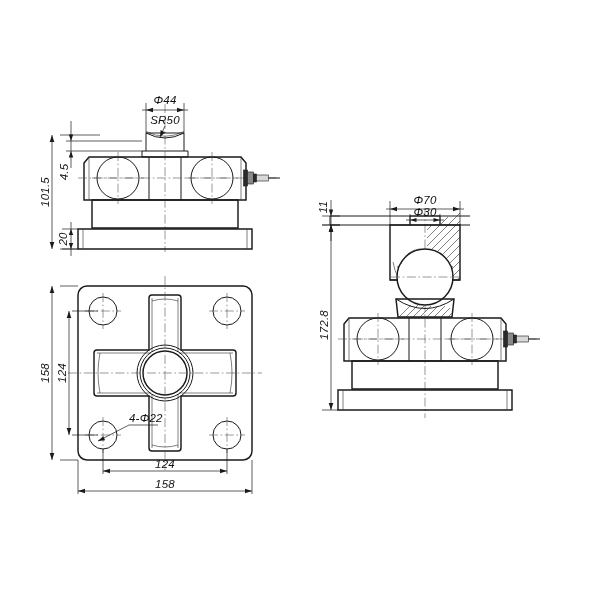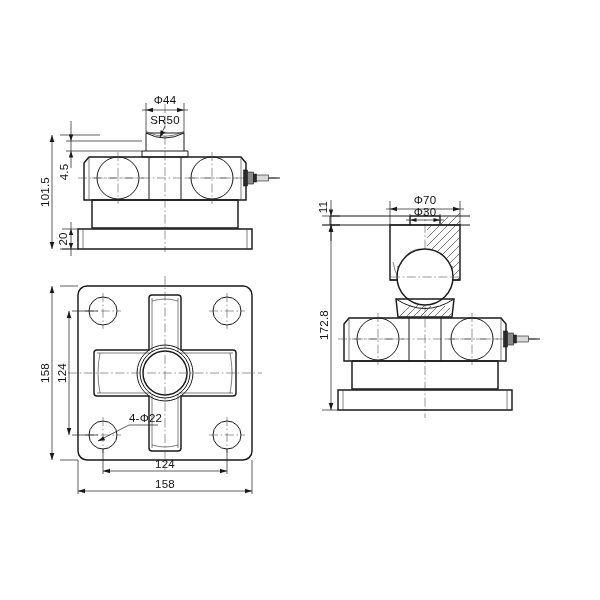--- a/index.html
+++ b/index.html
@@ -1,21 +1,21 @@
 <!DOCTYPE html>
 <html><head>
 <meta charset="utf-8">
 <style>
   html,body{margin:0;padding:0;background:#ffffff;}
   body{
     width:600px;height:600px;
     font-family:"Liberation Sans","DejaVu Sans",sans-serif;
     overflow:hidden;position:relative;
   }
-  #sheet{position:absolute;inset:0;width:600px;height:600px;background:#f0abfc;}
+  #sheet{position:absolute;inset:0;width:600px;height:600px;background:#f0abfc;font-style:italic;}
   svg{display:block;}
   .sld{fill:none;stroke:#1a1a1a;stroke-width:1;stroke-linecap:butt;stroke-linejoin:miter;}
   .sld-t{fill:none;stroke:#1a1a1a;stroke-width:1.45;}
   .thin{fill:none;stroke:#3a3a3a;stroke-width:0.65;}
   .ctr{fill:none;stroke:#555;stroke-width:0.6;stroke-dasharray:9 2.6 1.6 2.6;}
   .dimline{fill:none;stroke:#1a1a1a;stroke-width:0.7;}
   .ext{fill:none;stroke:#1a1a1a;stroke-width:0.7;}
   .hatch{stroke:#2a2a2a;stroke-width:0.6;fill:none;}
   .fillw{fill:#ffffff;}
   .dark{fill:#2b2b2b;stroke:#1a1a1a;stroke-width:0.6;}

